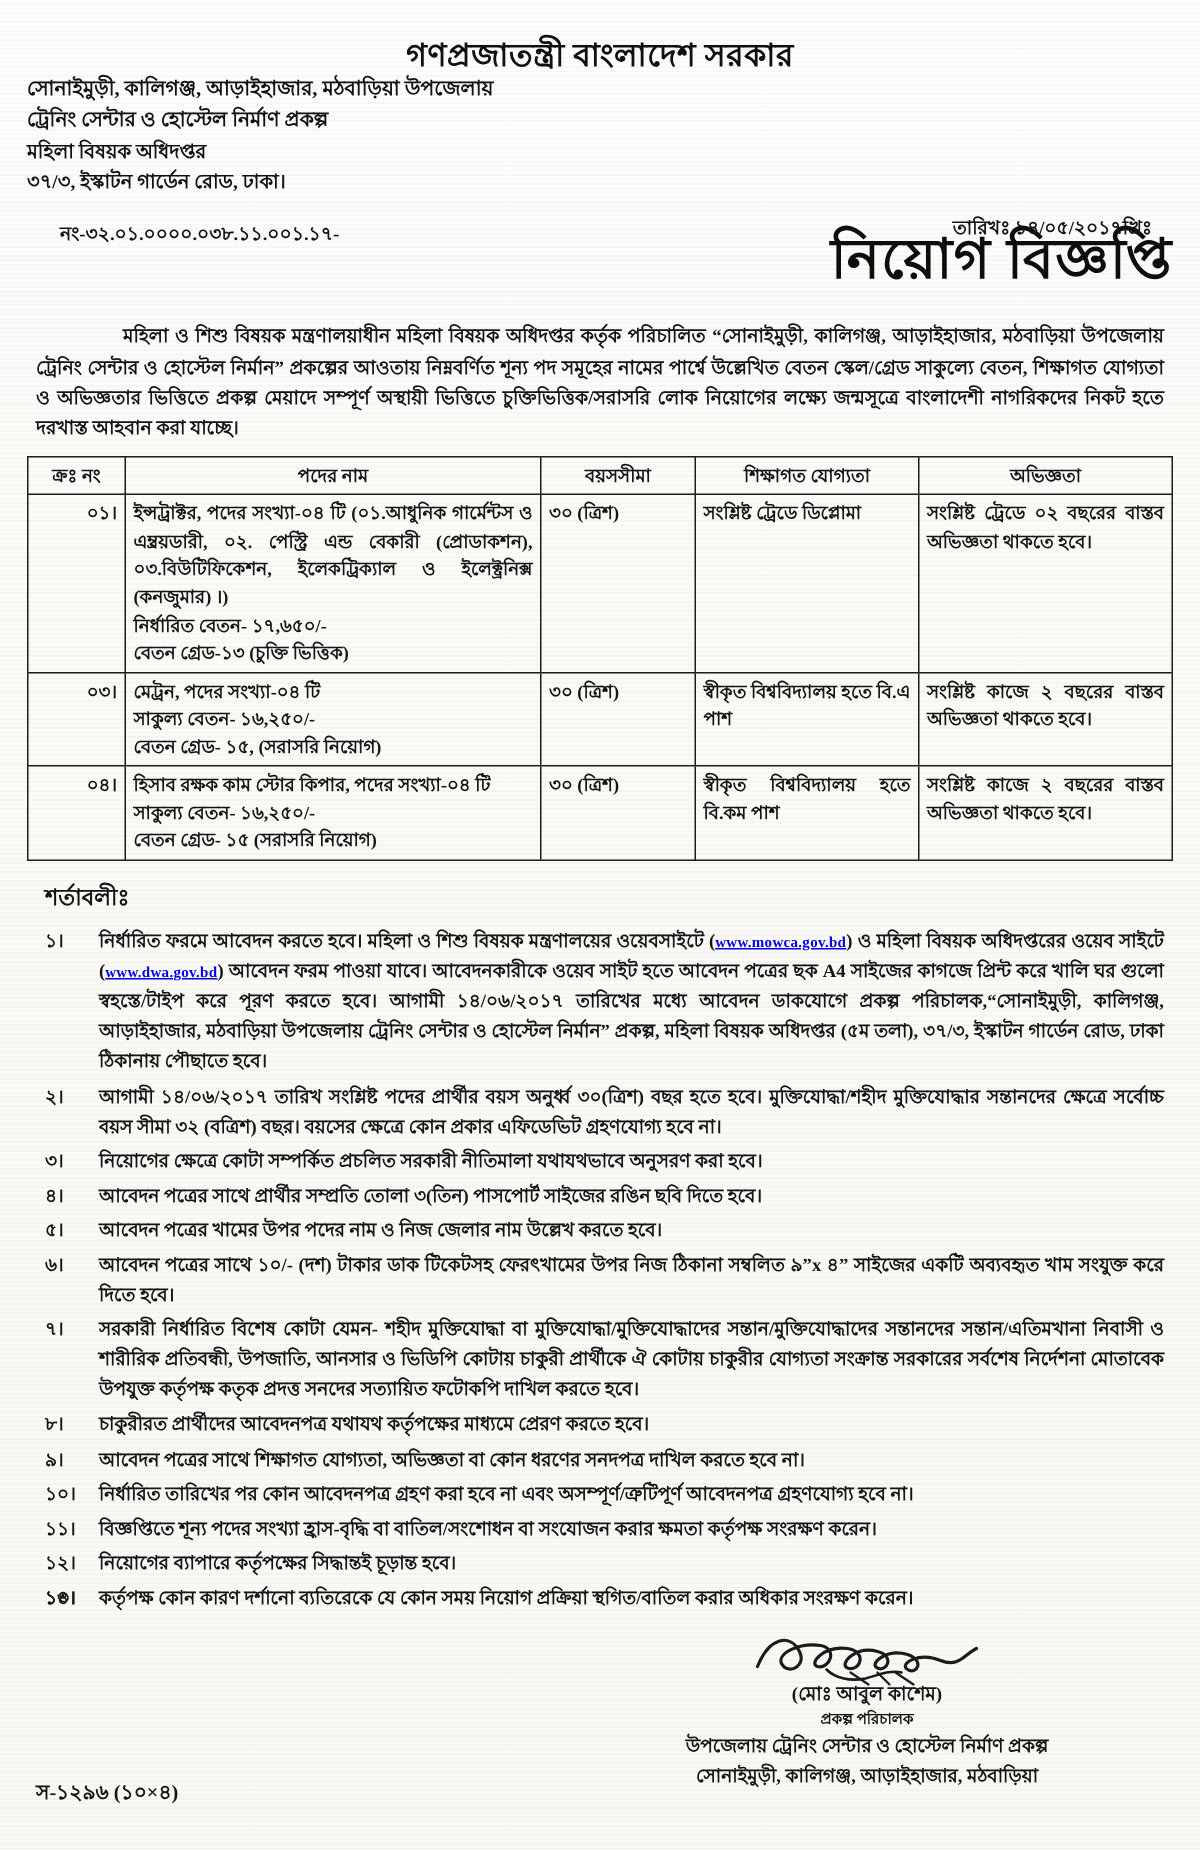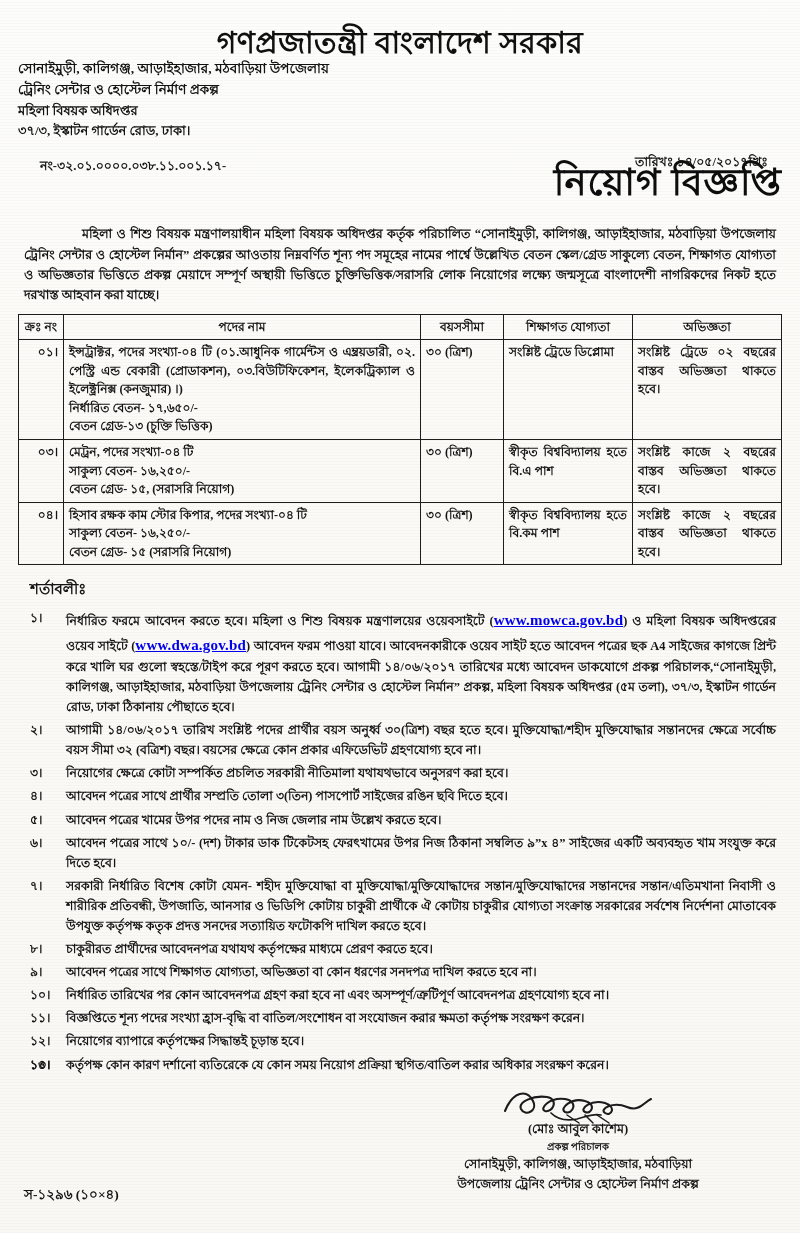--- a/index.html
+++ b/index.html
@@ -21,21 +21,21 @@
     box-sizing:border-box;
   }
   .sheet{
     position:absolute;
     left:18px;right:18px;top:14px;bottom:10px;
   }
 
   
   .gov-title{
     text-align:center;
-    font-size:30px;
+    font-size:21px;
     font-weight:700;
     letter-spacing:.4px;
     line-height:1.1;
     margin-top:12px;
     color:#101010;
   }
   .sub-line{
     text-align:left;
     font-size:13.5px;
     font-weight:600;
@@ -87,21 +87,21 @@
     border:1px solid #1d1d1d;
     padding:3px 5px;
     vertical-align:top;
     font-size:12.2px;
     line-height:1.52;
     font-weight:600;
   }
   table.jobs th{
     text-align:center;
     font-weight:700;
-    padding:3px 0;
+    padding:3px 10px;
     vertical-align:middle;
   }
   .col-sl{width:44px;text-align:center;}
   .col-post{width:auto;}
   .col-age{width:82px;text-align:center;}
   .col-edu{width:128px;}
   .col-exp{width:148px;}
   td.sl{text-align:right;vertical-align:top;margin-left:24px;}
   td.age{text-align:left;vertical-align:top;}
   td.edu{text-align:justify;text-justify:inter-word;}
@@ -134,21 +134,21 @@
   ol.conds li .num{
     position:absolute;
     left:0;top:0;
     width:30px;
     text-align:left;
     font-weight:600;
   }
   .lnk{
     text-decoration:underline;
     font-family:"Liberation Serif",serif;
-    font-size:15px;
+    font-size:10px;
     letter-spacing:.2px;
   }
 
   
   .sig-block{
     margin-top:14px;
     text-align:center;
     width:360px;
     margin-left:auto;
     margin-right:24px;
@@ -302,22 +302,22 @@
   <div class="sig-block">
     <div class="sig-scribble">
       <svg width="170" height="40" viewBox="0 0 170 40" aria-hidden="true">
         <path d="M12,26 C20,6 34,4 40,16 C45,26 32,32 28,24 C25,17 40,10 54,12 C66,14 60,28 52,26 C46,24 56,12 72,14 C86,16 80,30 72,27 C66,24 78,12 92,16 C104,19 98,30 92,27 C86,24 98,14 112,18 C124,22 118,32 112,28 C106,24 120,16 134,22 C146,27 150,18 158,14" fill="none" stroke="#1b1b1b" stroke-width="2.1" stroke-linecap="round"></path>
         <path d="M58,28 C64,34 74,36 84,34 C92,32 100,28 108,30" fill="none" stroke="#1b1b1b" stroke-width="1.7" stroke-linecap="round"></path>
         <path d="M74,30 L86,38 M92,30 L100,38 M104,30 L116,38" fill="none" stroke="#1b1b1b" stroke-width="1.5" stroke-linecap="round"></path>
       </svg>
     </div>
     <div class="sig-name">(মোঃ আবুল কাশেম)</div>
     <div class="sig-role">প্রকল্প পরিচালক</div>
+    <div>উপজেলায় ট্রেনিং সেন্টার ও হোস্টেল নির্মাণ প্রকল্প</div>
     <div>সোনাইমুড়ী, কালিগঞ্জ, আড়াইহাজার, মঠবাড়িয়া</div>
-    <div>উপজেলায় ট্রেনিং সেন্টার ও হোস্টেল নির্মাণ প্রকল্প</div>
 
   </div>
 
   <div class="footer-code">স-১২৯৬ (১০×৪)</div>
 
 </div>
 <div class="noise"></div>
 </div>
 
 </body></html>

